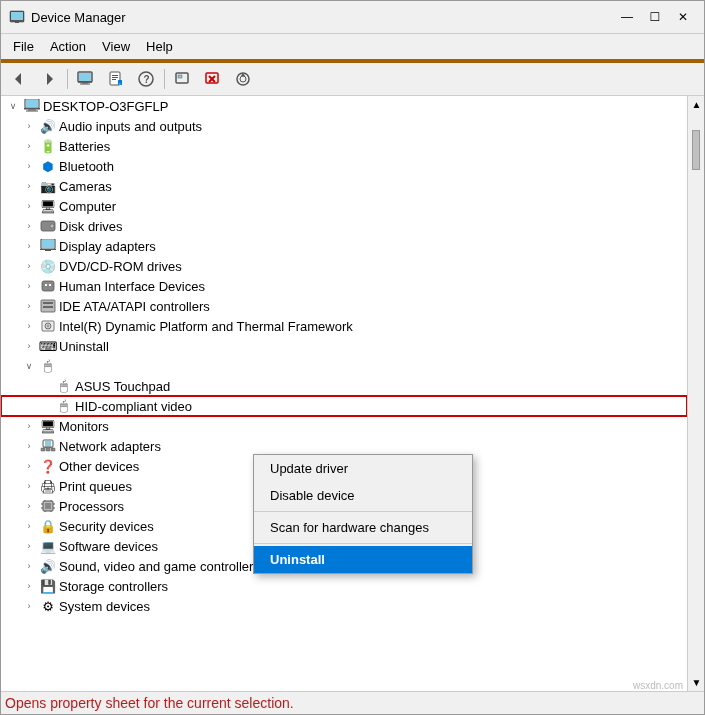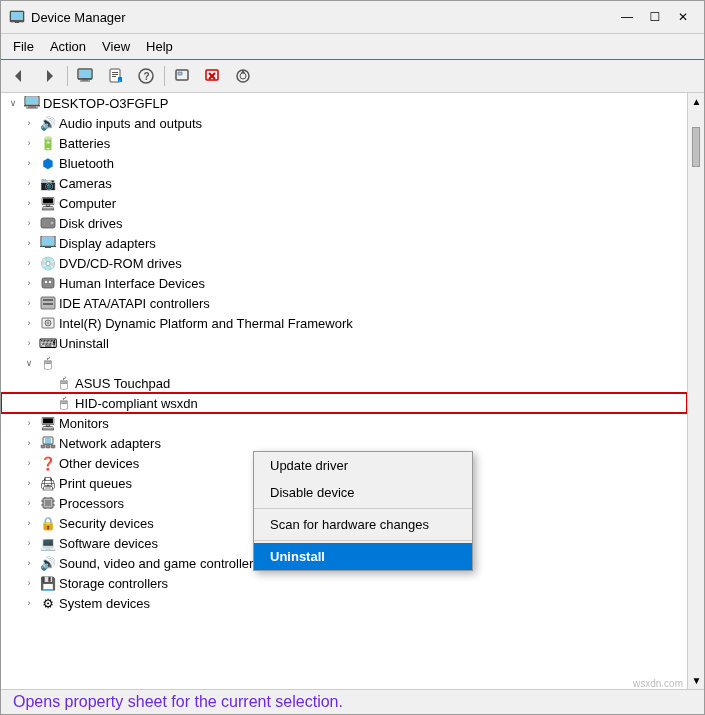--- a/index.html
+++ b/index.html
@@ -51,21 +51,21 @@
       align-items: center;
       justify-content: center;
       font-size: 12px;
       cursor: pointer;
       background: transparent;
       border: none;
     }
     .menu-bar {
       display: flex;
       padding: 2px 4px;
-      border-bottom: 1px solid #a16207;
+      border-bottom: 4px solid #a16207;
       background: #f0f0f0;
     }
     .menu-item {
       padding: 3px 8px;
       cursor: pointer;
       font-size: 13px;
     }
     .toolbar {
       display: flex;
       align-items: center;
@@ -121,23 +121,23 @@
       height: 17px;
       display: flex;
       align-items: center;
       justify-content: center;
       font-size: 10px;
       cursor: pointer;
     }
     .status-bar {
       background: #f0f0f0;
       border-top: 1px solid #ccc;
-      padding: 3px 12px;
-      font-size: 16px;
-      color: #6d28d9;
+      padding: 3px 4px;
+      font-size: 14px;
+      color: #b91c1c;
     }
 
     
     .tree-item {
       display: flex;
       align-items: center;
       padding: 2px 0;
       cursor: pointer;
       white-space: nowrap;
       position: relative;
@@ -427,21 +427,21 @@
 
       <div class="tree-item indent-2">
         <span class="expand-icon">&nbsp;</span>
         <span class="item-icon">🖱</span>
         <span class="item-label">ASUS Touchpad</span>
       </div>
 
       <div class="tree-item indent-2 red-outline" style="background:#fff; outline: 2px solid #cc0000;">
         <span class="expand-icon">&nbsp;</span>
         <span class="item-icon">🖱</span>
-        <span class="item-label">HID-compliant wsxdn</span>
+        <span class="item-label">HID-compliant video</span>
       </div>
 
       <div class="tree-item indent-1">
         <span class="expand-icon">›</span>
         <span class="item-icon">🖥</span>
         <span class="item-label">Monitors</span>
       </div>
 
       <div class="tree-item indent-1">
         <span class="expand-icon">›</span>

